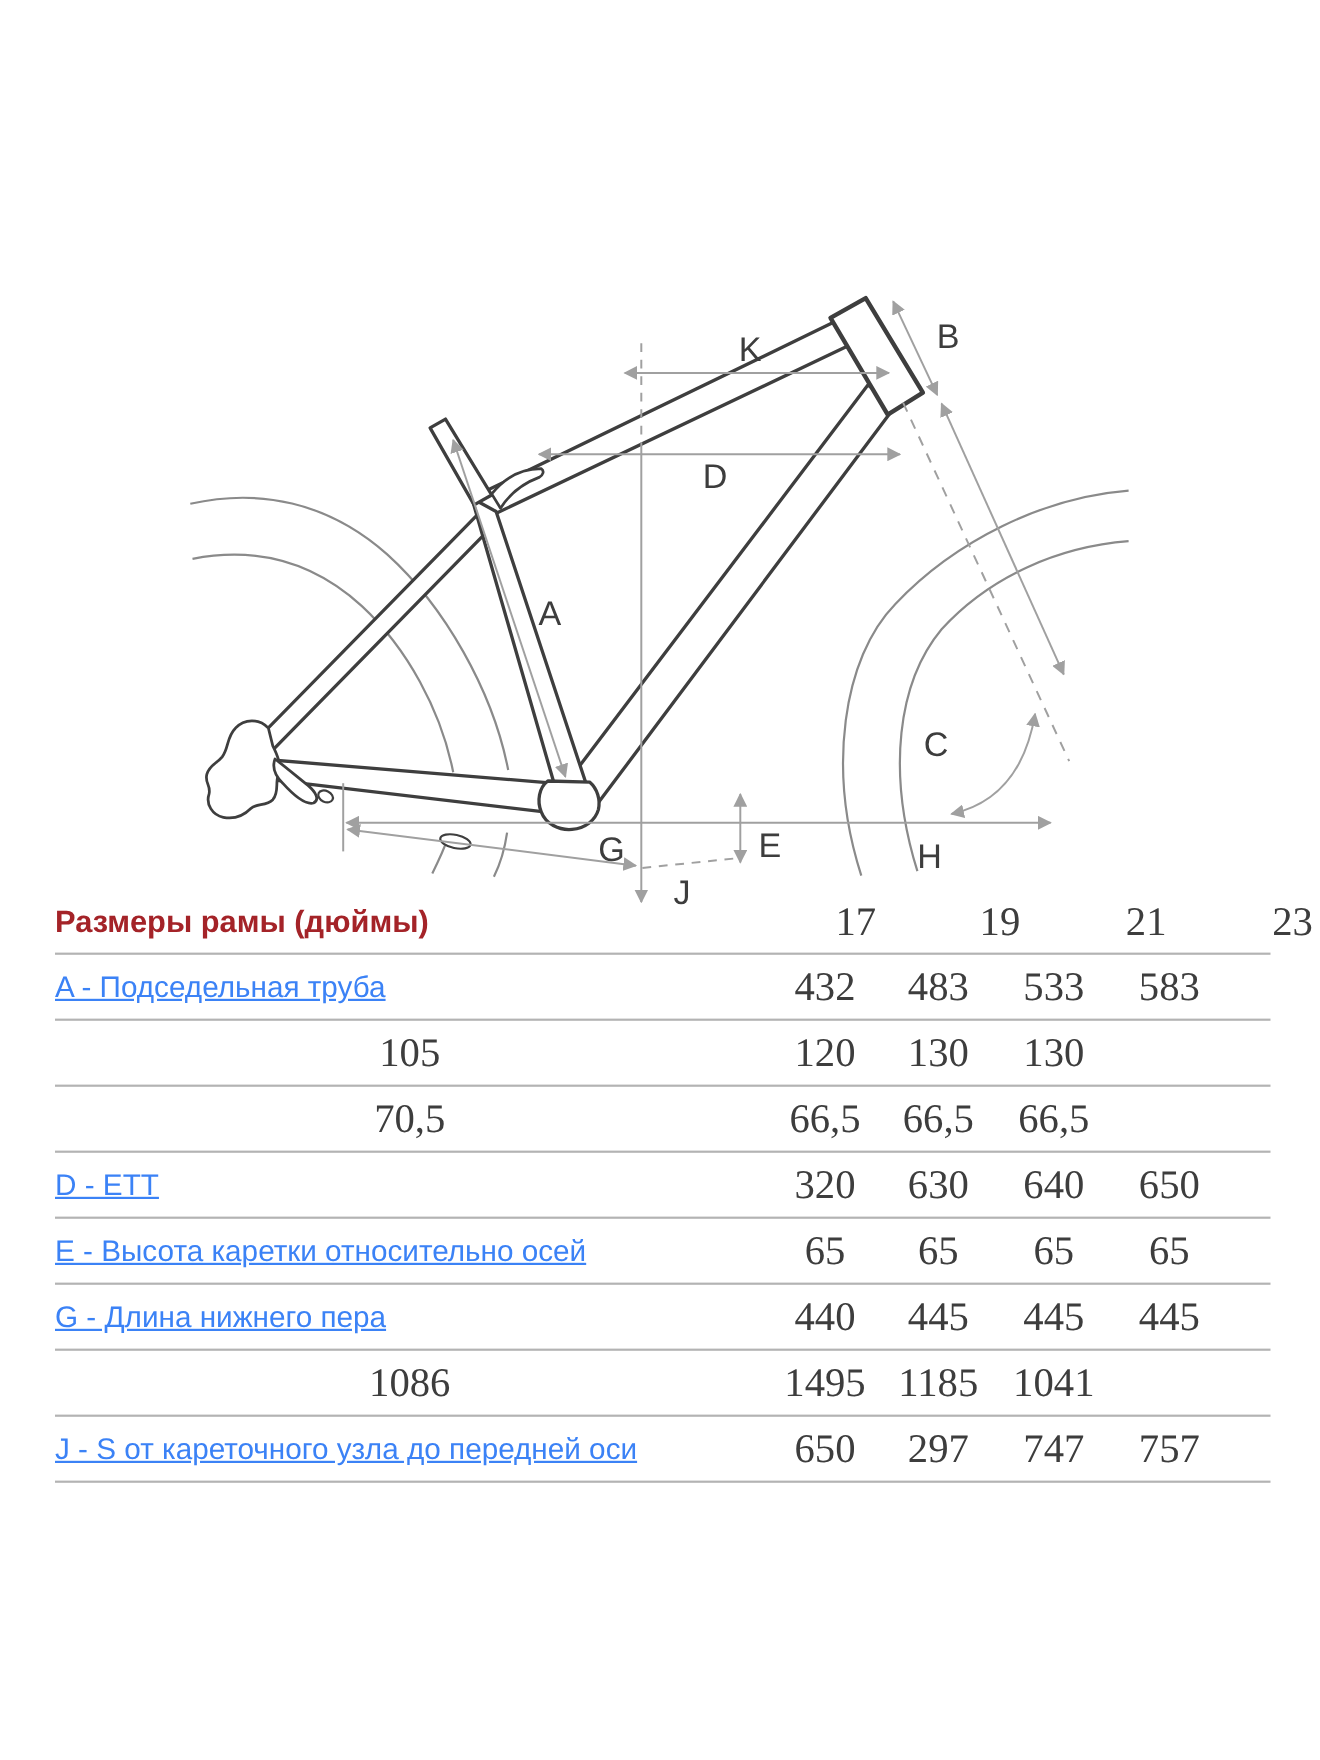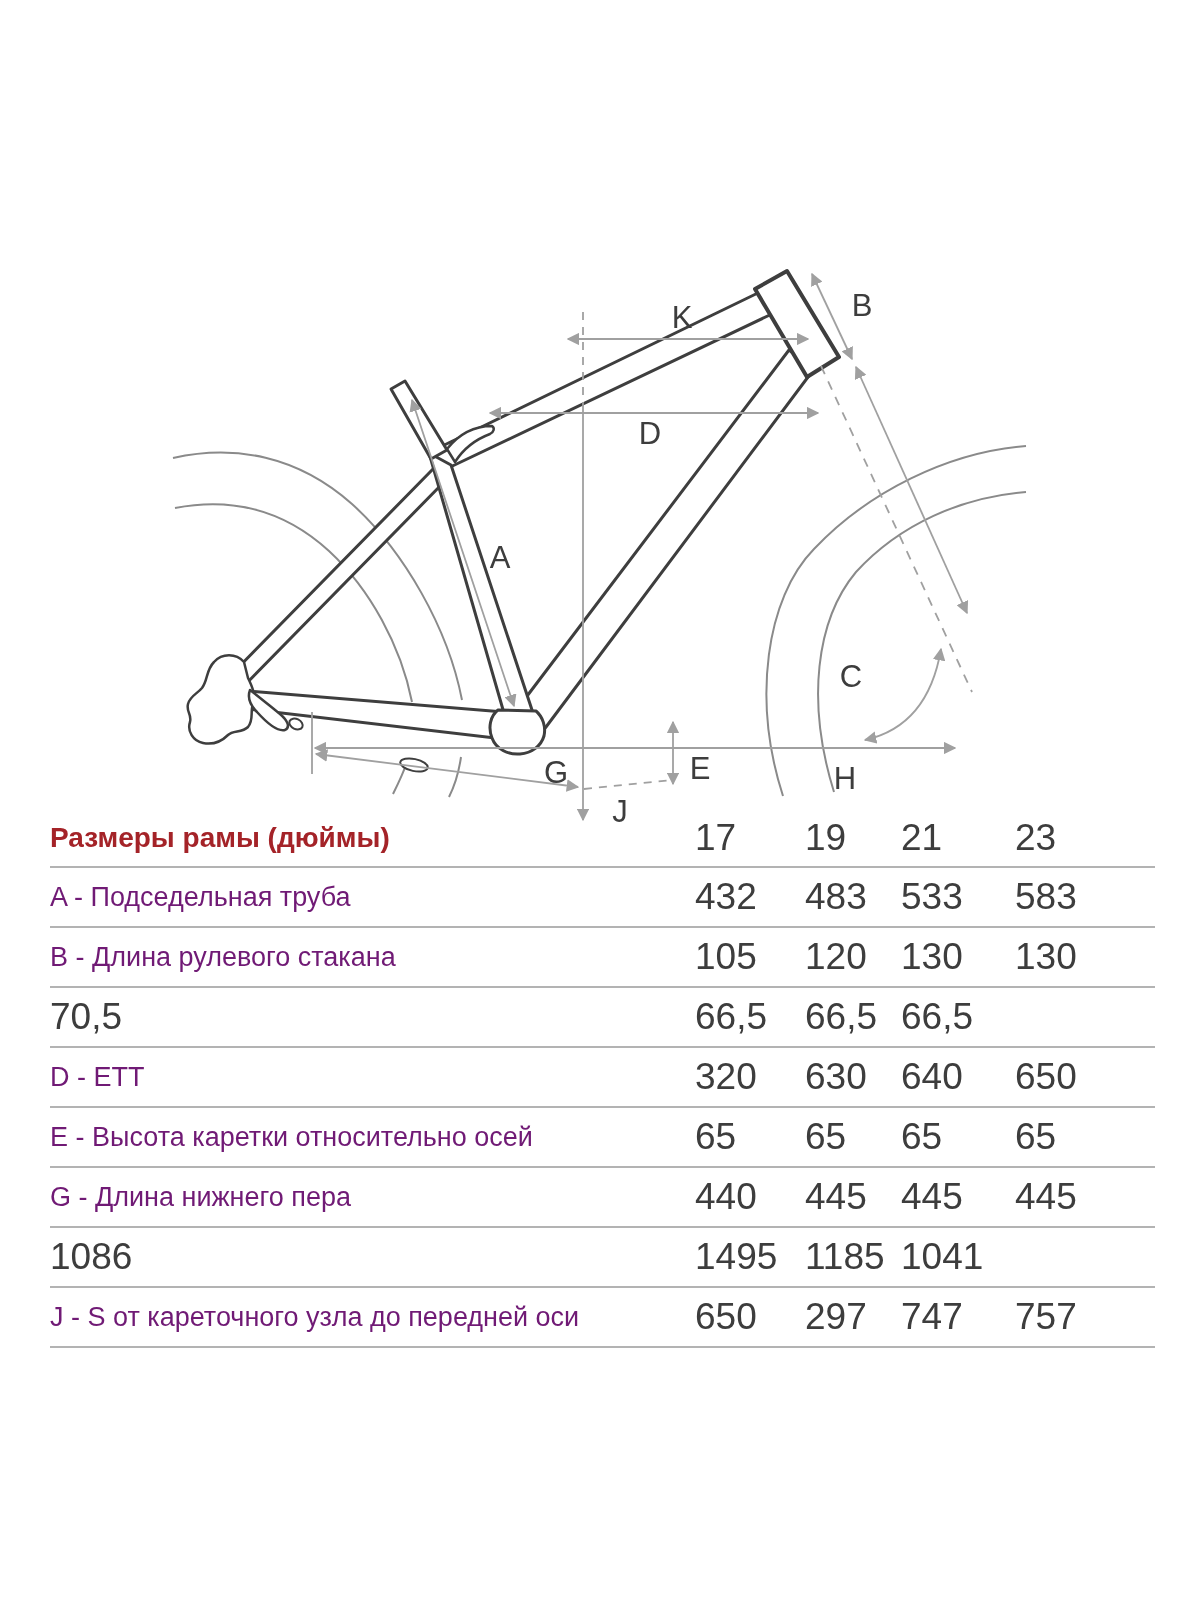--- a/index.html
+++ b/index.html
@@ -20,35 +20,37 @@
     width: 1105px;
     color: #333;
   }
   .g-row {
     display: grid;
     grid-template-columns: 645px 110px 96px 114px 96px 44px;
     align-items: center;
     height: 58px;
     border-bottom: 2px solid #b3b3b3;
   }
-  .g-row.header { height: 56px; }
+  .g-row.header { height: 56px; gap: 28px; }
   .t-title {
     color: #a42328;
     font-weight: bold;
     font-size: 28px;
   }
   .cell-label {
     font-size: 27px;
-    color: #701a75;
+    color: #3b82f6;
     white-space: nowrap;
+    text-decoration: underline;
   }
   .cell-val, .cell-col {
-    font-family: Liberation Sans, sans-serif;
+    font-family: Liberation Serif, serif;
     font-size: 37px;
     color: #3d3d3d;
+    text-align: center;
   }
   .diag-label {
     font-family: "Liberation Sans", sans-serif;
     font-size: 31px;
     fill: #3d3d3d;
   }
 </style>
 </head>
 <body>
 
@@ -128,21 +130,20 @@
 
     <div class="g-row">
       <div class="cell-label">A - Подседельная труба</div>
       <div class="cell-val">432</div>
       <div class="cell-val">483</div>
       <div class="cell-val">533</div>
       <div class="cell-val">583</div>
     </div>
 
     <div class="g-row">
-      <div class="cell-label">B - Длина рулевого стакана</div>
       <div class="cell-val">105</div>
       <div class="cell-val">120</div>
       <div class="cell-val">130</div>
       <div class="cell-val">130</div>
     </div>
 
     <div class="g-row">
       <div class="cell-val">70,5</div>
       <div class="cell-val">66,5</div>
       <div class="cell-val">66,5</div>

